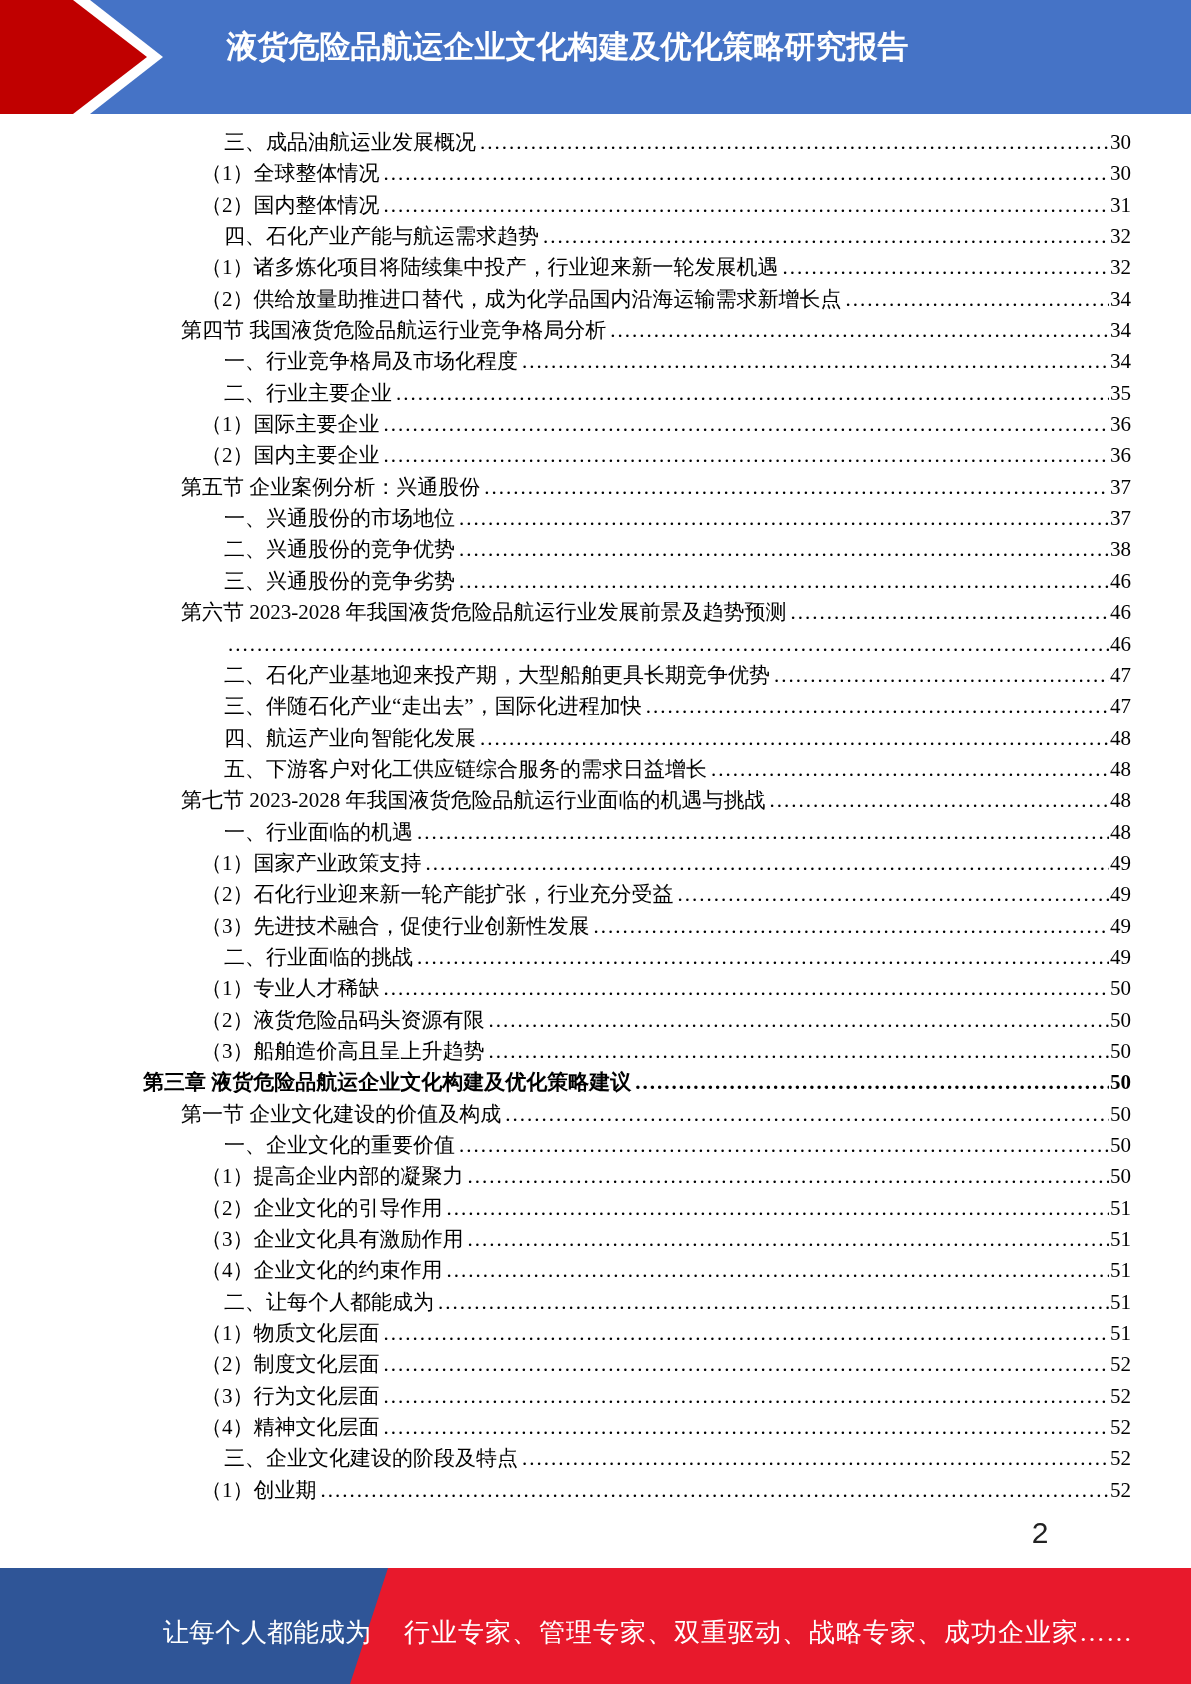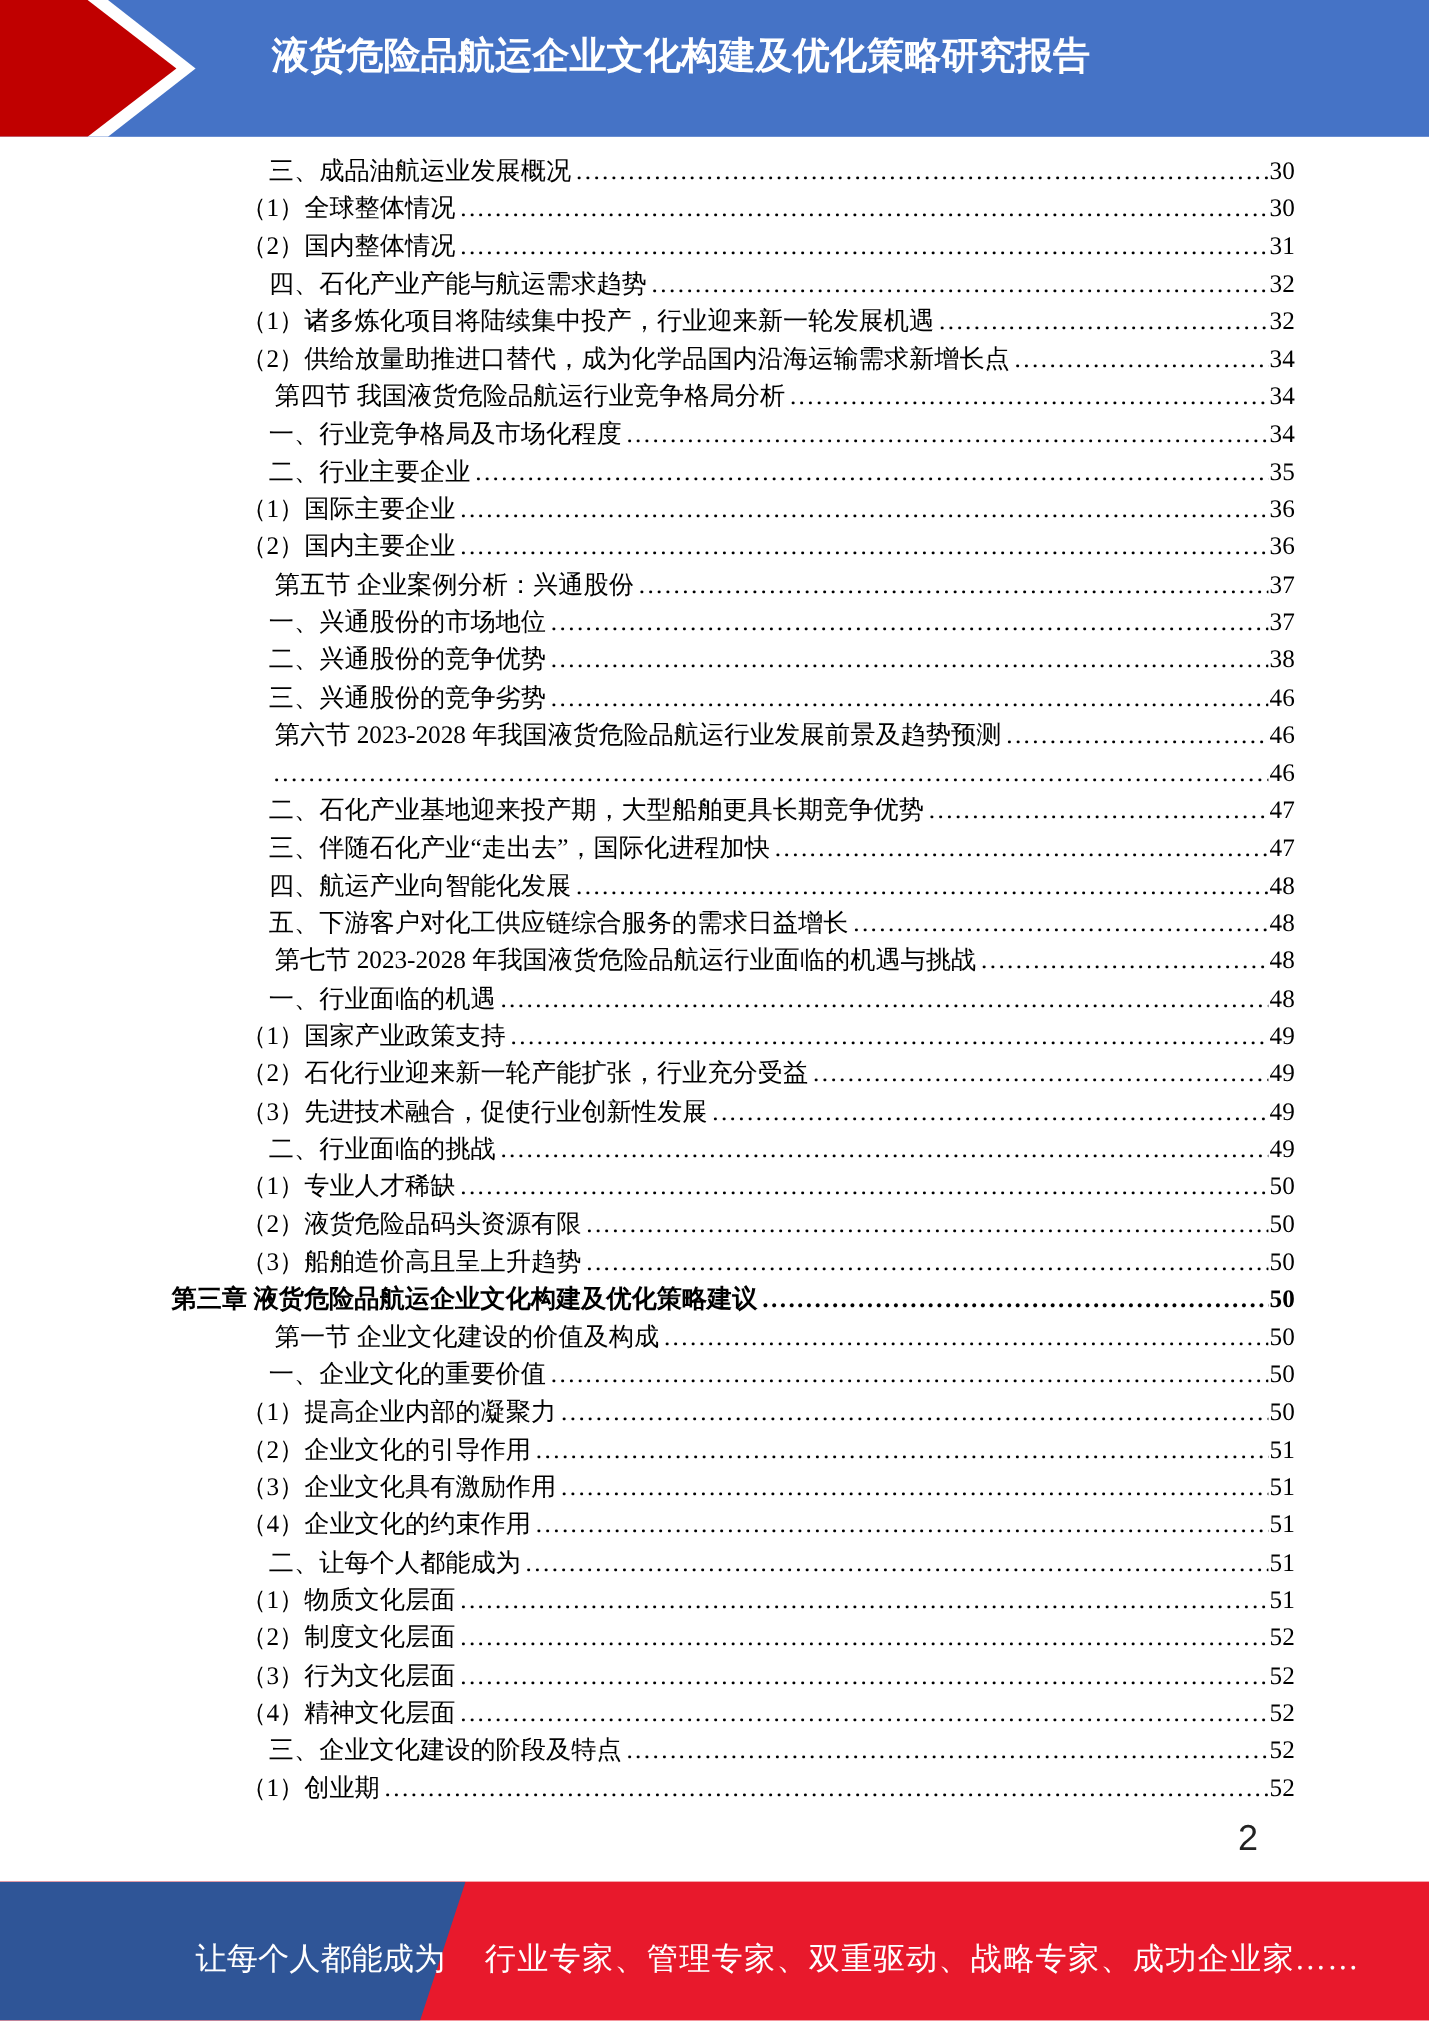--- a/index.html
+++ b/index.html
@@ -14,24 +14,24 @@
   .banner-title{
     position:absolute;left:0;right:0;top:26px;text-align:center;padding-right:56px;
     color:#ffffff;font-family:"Liberation Sans","DejaVu Sans",sans-serif;
     font-weight:bold;font-size:31px;white-space:nowrap;
   }
 
   
   .toc{position:absolute;top:127px;left:0;width:1191px;}
   .toc-row{
     display:flex;align-items:flex-end;height:31.35px;line-height:31.35px;
-    font-size:21px;padding-right:112px;box-sizing:border-box;
+    font-size:21px;padding-right:60px;box-sizing:border-box;
   }
   .toc-row.lvl-chapter{padding-left:143px;font-weight:bold;}
-  .toc-row.lvl-section{padding-left:181px;margin-left:48px;}
+  .toc-row.lvl-section{padding-left:181px;}
   .toc-row.lvl-item{padding-left:224px;}
   .toc-row.lvl-sub{padding-left:201px;}
   .toc-label{white-space:nowrap;flex:0 0 auto;}
   .toc-leader{flex:1 1 auto;overflow:hidden;white-space:nowrap;margin:0 1px 0 4px;}
   .toc-leader::after{
     content:"........................................................................................................................................................................................................";
     letter-spacing:2px;
   }
   .toc-page{white-space:nowrap;flex:0 0 auto;}
 

